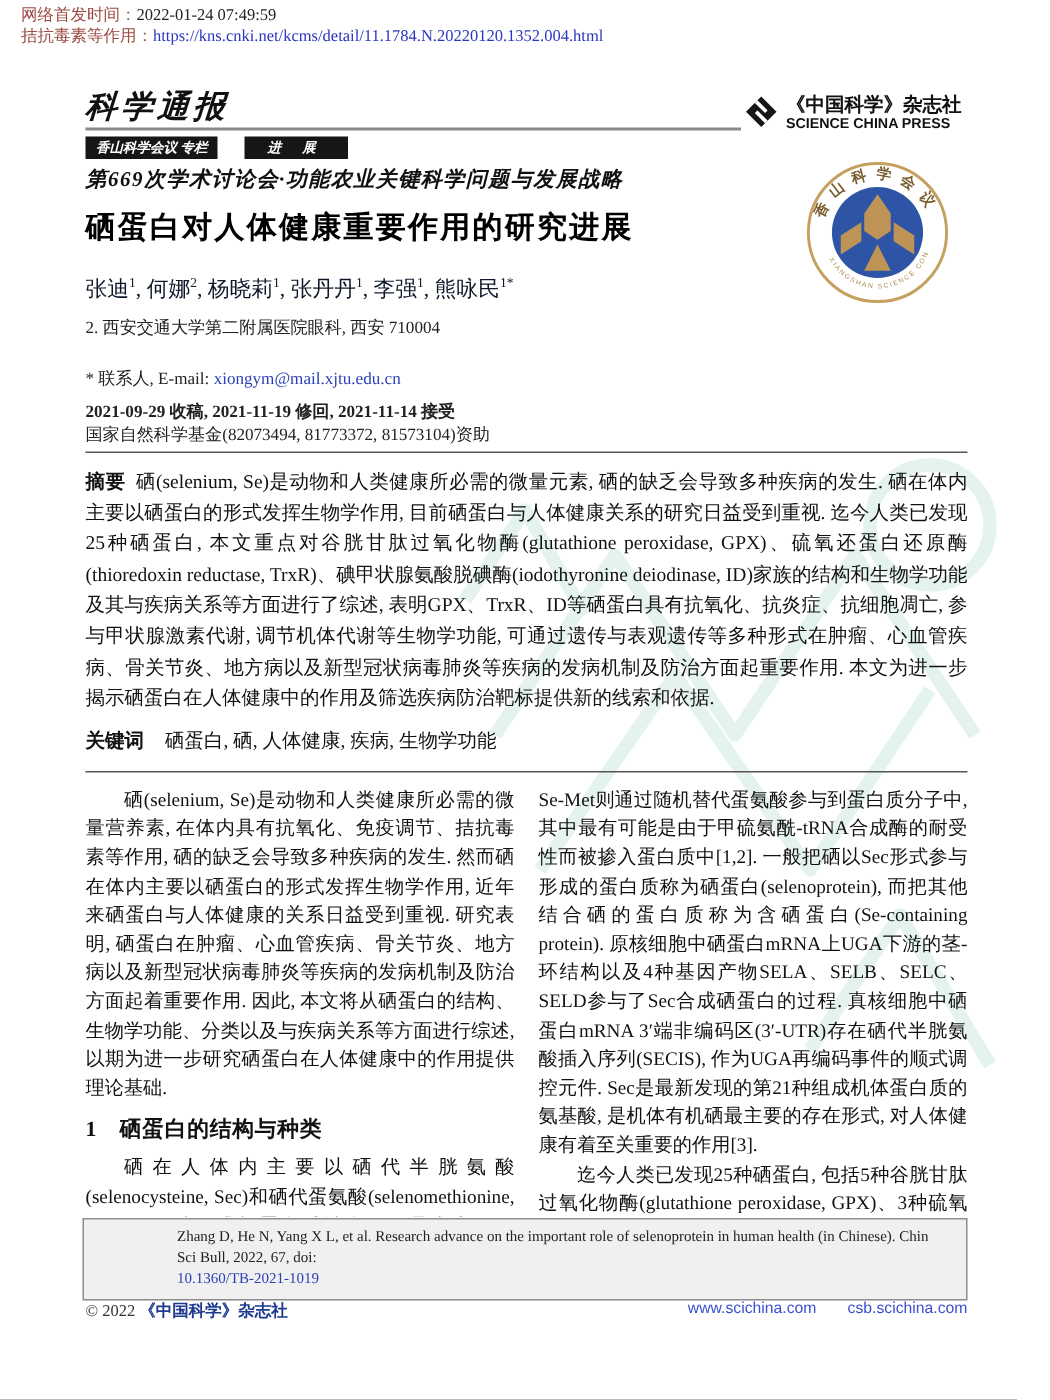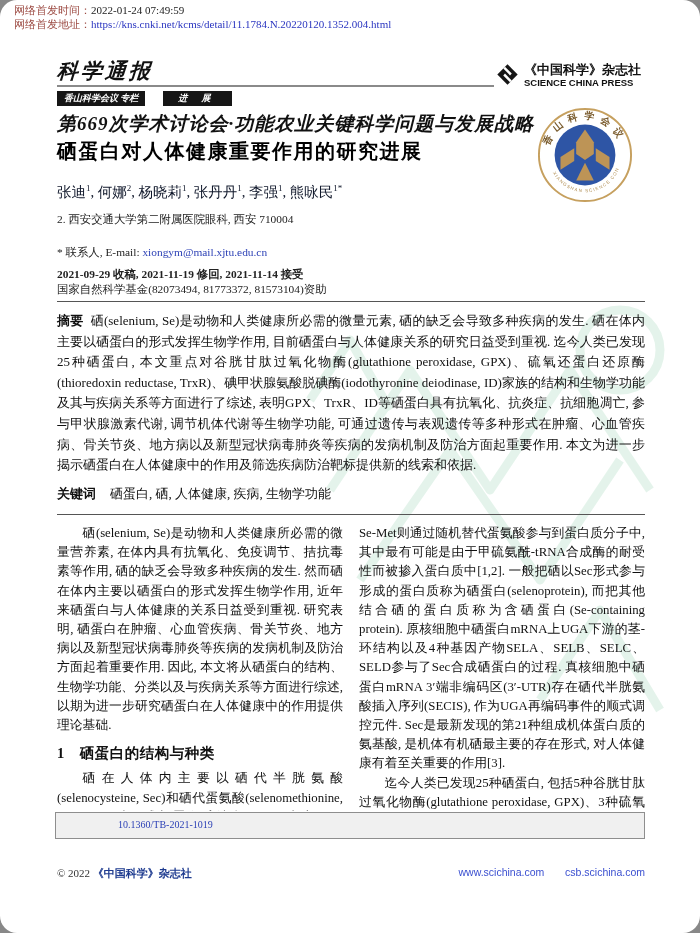--- a/index.html
+++ b/index.html
@@ -2,37 +2,36 @@
 <html><head>
 <meta charset="utf-8">
 <style>
   * { margin:0; padding:0; box-sizing:border-box; }
   html,body { background:#888; }
   #page {
     position:relative; width:700px; height:933px; margin:0 auto;
     background:#ffffff; overflow:hidden;
     font-family:"Liberation Serif","DejaVu Serif",serif;
     color:#1a1a1a;
-    border-radius:17px;
   }
   .abs { position:absolute; }
 
   
   #meta { top:3px; left:14px; font-size:11px; line-height:14px; }
   .meta-label { color:#9c4a42; }
   .meta-value { color:#222; }
   .meta-link { color:#2a35c0; text-decoration:none; }
 
   
   #journal-name { top:57px; left:57px; font-size:21px; font-weight:bold; font-style:italic; letter-spacing:3px; color:#111; transform:skewX(-4deg); }
   #mast-rule { top:85px; left:57px; width:437px; border-top:2px solid #8a8a8a; }
   #badges { top:91px; left:57px; display:flex; gap:18px; }
   .badge { background:#161616; color:#fff; font-size:9px; font-style:italic; font-weight:bold; padding:2px 7px; line-height:11px; }
   .badge.wide { letter-spacing:6px; padding:2px 15px; }
-  #conference { top:111px; left:57px; font-size:19px; font-weight:bold; font-style:italic; letter-spacing:1px; color:#111; }
+  #conference { top:111px; left:57px; font-size:14px; font-weight:bold; font-style:italic; letter-spacing:1px; color:#111; }
   #press { top:63px; left:496px; display:flex; align-items:flex-start; gap:5px; }
   #press .cn { font-size:13px; font-weight:bold; line-height:14px; color:#111; }
   #press .en { font-size:9.5px; font-weight:bold; line-height:12px; font-family:"Liberation Sans","DejaVu Sans",sans-serif; color:#111; }
   #seal { top:106px; left:536px; }
 
   
   #title { top:138px; left:57px; font-size:20px; font-weight:bold; letter-spacing:1.5px; color:#000; }
   #authors { top:183px; left:57px; font-size:14.5px; color:#0f172a; }
   #authors sup { font-size:9px; }
   #affils { top:211px; left:57px; width:588px; font-size:11.4px; line-height:16.5px; color:#222; }
@@ -84,21 +83,21 @@
       <path d="M250 420 L310 330 L370 430"></path>
       <circle cx="330" cy="70" r="40"></circle>
     </g>
   </svg>
 
   <div id="meta" class="abs content-layer">
     <div>
       <span class="meta-label">网络首发时间：</span><span class="meta-value">2022-01-24 07:49:59</span>
     </div>
     <div>
-      <span class="meta-label">网络首发地址：</span><a href="#" class="meta-link">https://kns.cnki.net/kcms/detail/11.1784.N.20220120.1352.004.html</a>
+      <span class="meta-label">拮抗毒素等作用：</span><a href="#" class="meta-link">https://kns.cnki.net/kcms/detail/11.1784.N.20220120.1352.004.html</a>
     </div>
   </div>
 
   <div id="journal-name" class="abs content-layer">科学通报</div>
   <div id="mast-rule" class="abs content-layer"></div>
   <div id="badges" class="abs content-layer">
     <span class="badge">香山科学会议 专栏</span>
     <span class="badge wide">进 展</span>
   </div>
   <div id="conference" class="abs content-layer">第669次学术讨论会·功能农业关键科学问题与发展战略</div>
@@ -162,20 +161,21 @@
       <div class="sec-heading">1　硒蛋白的结构与种类</div>
       <p class="indent">硒在人体内主要以硒代半胱氨酸(selenocysteine, Sec)和硒代蛋氨酸(selenomethionine, Se-Met)两种形式与蛋白质结合. Sec是由密码子UGA介导的翻译行为,</p>
     </div>
     <div class="col">
       <p>Se-Met则通过随机替代蛋氨酸参与到蛋白质分子中, 其中最有可能是由于甲硫氨酰-tRNA合成酶的耐受性而被掺入蛋白质中[1,2]. 一般把硒以Sec形式参与形成的蛋白质称为硒蛋白(selenoprotein), 而把其他结合硒的蛋白质称为含硒蛋白(Se-containing protein). 原核细胞中硒蛋白mRNA上UGA下游的茎-环结构以及4种基因产物SELA、SELB、SELC、SELD参与了Sec合成硒蛋白的过程. 真核细胞中硒蛋白mRNA 3′端非编码区(3′-UTR)存在硒代半胱氨酸插入序列(SECIS), 作为UGA再编码事件的顺式调控元件. Sec是最新发现的第21种组成机体蛋白质的氨基酸, 是机体有机硒最主要的存在形式, 对人体健康有着至关重要的作用[3].</p>
       <p class="indent">迄今人类已发现25种硒蛋白, 包括5种谷胱甘肽过氧化物酶(glutathione peroxidase, GPX)、3种硫氧还蛋白还原酶(thioredoxin reductase, TrxR)、3种碘甲状腺</p>
     </div>
   </div>
 
   <div id="cite-box" class="abs">
+    <div class="cite-en">Zhang D, He N, Yang X L, et al.  Research advance on the important role of selenoprotein in human health (in Chinese). Chin Sci Bull, 2022, 67, doi:</div>
     <div class="cite-en">
       <a href="#" class="doi-link">10.1360/TB-2021-1019</a>
     </div>
   </div>
 
   <div id="footer" class="abs">
     <div>
       <span class="c-prefix">© 2022</span>
       <span class="c-brand">《中国科学》杂志社</span>
     </div>

